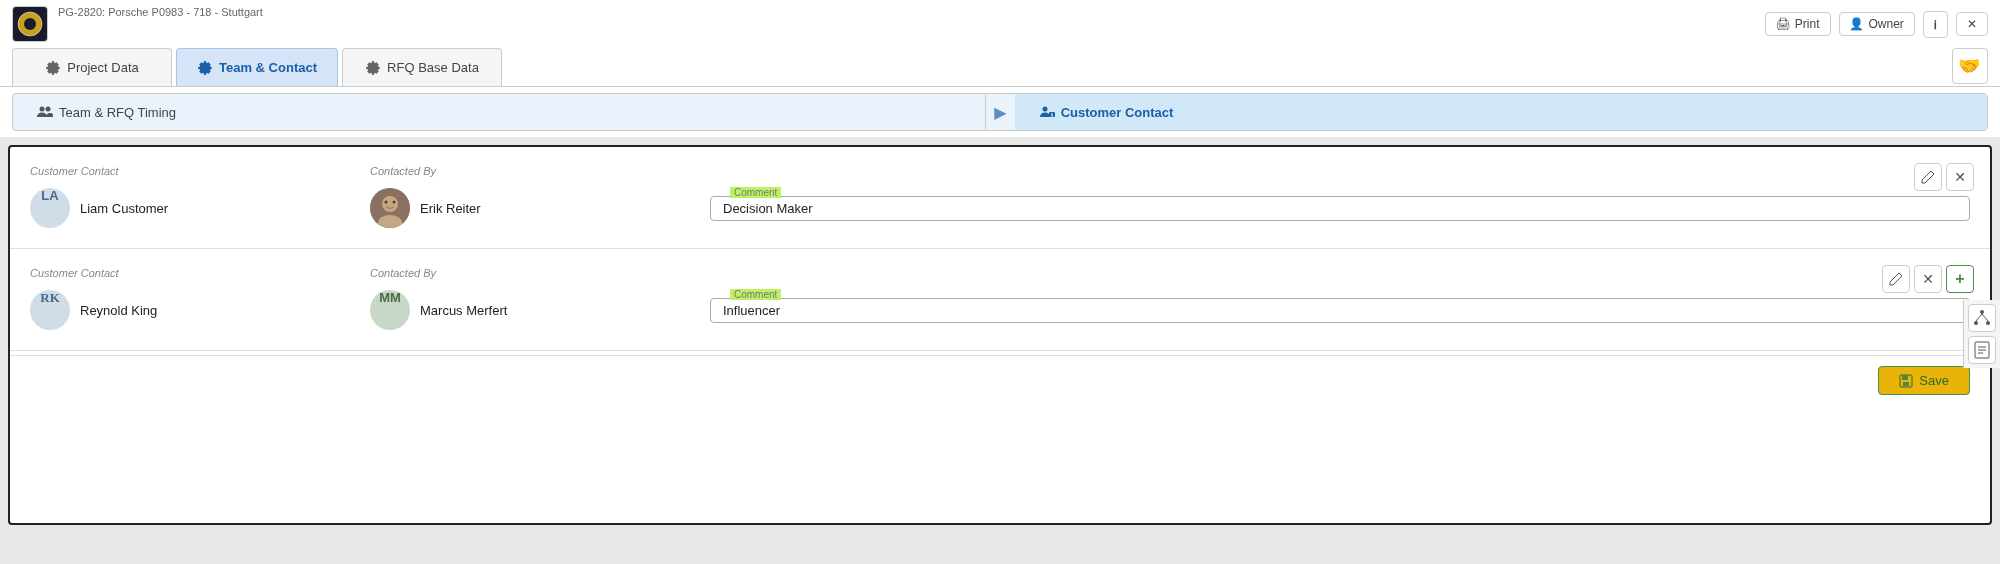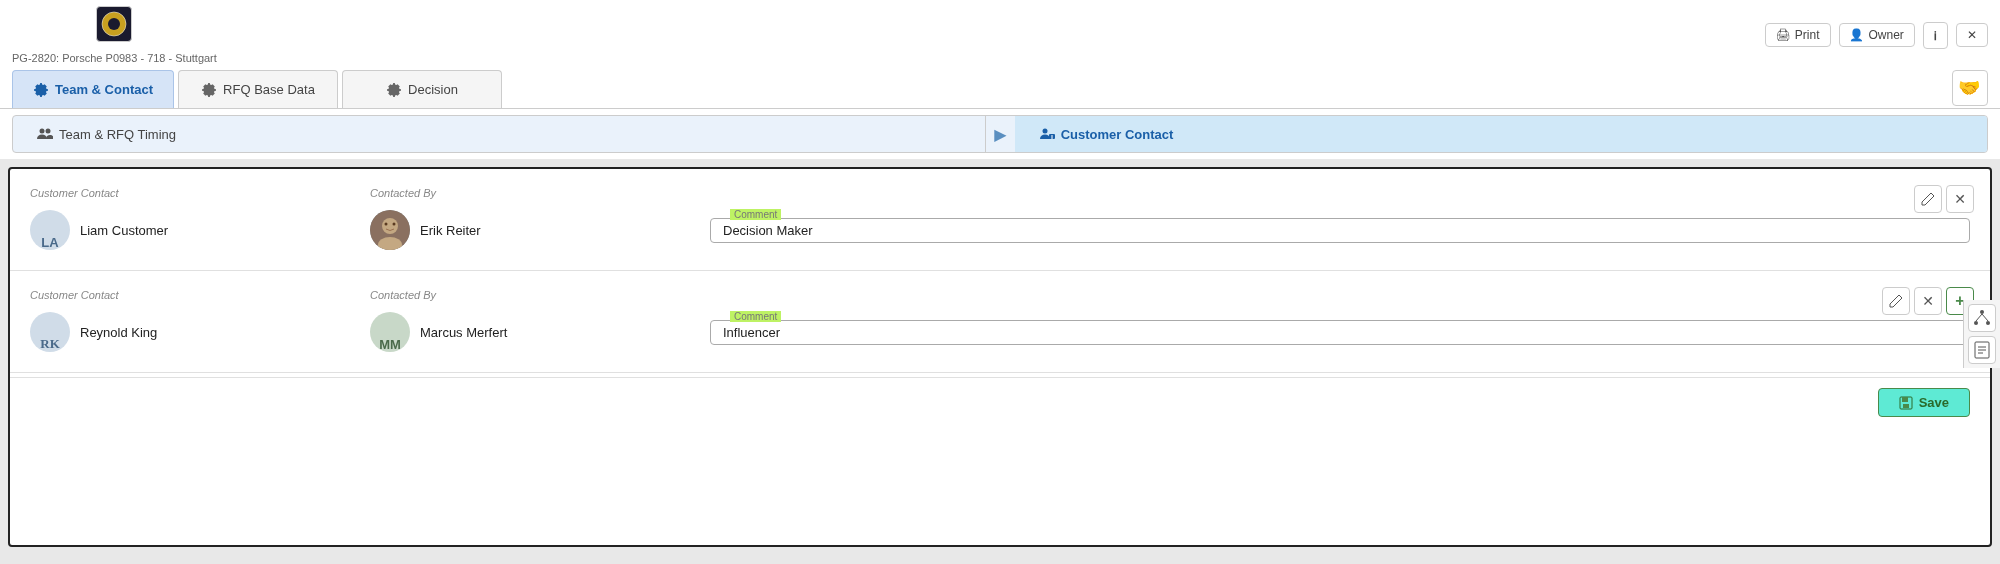--- a/index.html
+++ b/index.html
@@ -12,23 +12,22 @@
       padding: 6px 12px 0 12px;
     }
     .header-top {
       display: flex;
       align-items: center;
       justify-content: space-between;
       padding-bottom: 4px;
     }
     .header-left {
       display: flex;
-      align-items: center;
+      align-items: flex-start;
       gap: 10px;
-      flex-direction: column;
     }
     .logo-box {
       width: 36px;
       height: 36px;
       border: 1px solid #ccc;
       border-radius: 4px;
       display: flex;
       align-items: center;
       justify-content: center;
       background: #1a1a2e;
@@ -142,21 +141,21 @@
       gap: 0;
     }
     .person-cell {
       display: flex; align-items: center; gap: 10px;
       flex: 0 0 340px;
     }
     .avatar-circle {
       width: 40px; height: 40px;
       border-radius: 50%;
       background: #b0c4d8;
-      display: flex; align-items: flex-end; justify-content: center;
+      display: flex; align-items: flex-start; justify-content: center;
       font-size: 13px; font-weight: 700; color: #3a5a7a;
       flex-shrink: 0;
     }
     .avatar-photo {
       width: 40px; height: 40px;
       border-radius: 50%;
       background: #888;
       flex-shrink: 0;
       overflow: hidden;
       display: flex; align-items: center; justify-content: center;
@@ -202,27 +201,26 @@
     .footer-bar {
       display: flex;
       justify-content: flex-end;
       padding: 10px 20px;
       border-top: 1px solid #e0e0e0;
       margin-top: 4px;
     }
     .save-btn {
       display: flex; align-items: center; gap: 6px;
       padding: 6px 20px;
-      background: #5eead4;
+      background: #eab308;
       border: 1px solid #4a8a4a;
       border-radius: 4px;
       color: #2a6a2a;
       font-size: 13px;
       cursor: pointer;
-      font-weight: bold;
     }
 
     
     .gear-icon-svg { width: 16px; height: 16px; }
 
     .subtabs-container {
       padding: 6px 12px;
       background: #fff;
     }
   </style>
@@ -258,40 +256,40 @@
       <button class="header-btn">
         <span style="font-weight:bold;">ℹ</span>
       </button>
       <button class="header-btn">
         <span>✕</span>
       </button>
     </div>
   </div>
 
   <div class="tabs-row">
+    <div class="tab">
+      <svg class="gear-icon-svg" viewBox="0 0 16 16">
+          <path d="M8 5a3 3 0 100 6A3 3 0 008 5zm0 1.5a1.5 1.5 0 110 3 1.5 1.5 0 010-3z" fill="#666"></path>
+          <path d="M7.2 1l-.3 1.5a5.5 5.5 0 00-1.2.5L4.4 2.2 2.2 4.4l.8 1.3a5.5 5.5 0 00-.5 1.2L1 7.2v1.6l1.5.3c.1.4.3.8.5 1.2l-.8 1.3 2.2 2.2 1.3-.8c.4.2.8.4 1.2.5l.3 1.5h1.6l.3-1.5c.4-.1.8-.3 1.2-.5l1.3.8 2.2-2.2-.8-1.3c.2-.4.4-.8.5-1.2l1.5-.3V7.2l-1.5-.3a5.5 5.5 0 00-.5-1.2l.8-1.3-2.2-2.2-1.3.8a5.5 5.5 0 00-1.2-.5L8.8 1z" fill="#666"></path>
+        </svg>
+      <span>Project Data</span>
+    </div>
     <div class="tab active">
       <svg class="gear-icon-svg" viewBox="0 0 16 16">
           <path d="M8 5a3 3 0 100 6A3 3 0 008 5zm0 1.5a1.5 1.5 0 110 3 1.5 1.5 0 010-3z" fill="#1a5fa8"></path>
           <path d="M7.2 1l-.3 1.5a5.5 5.5 0 00-1.2.5L4.4 2.2 2.2 4.4l.8 1.3a5.5 5.5 0 00-.5 1.2L1 7.2v1.6l1.5.3c.1.4.3.8.5 1.2l-.8 1.3 2.2 2.2 1.3-.8c.4.2.8.4 1.2.5l.3 1.5h1.6l.3-1.5c.4-.1.8-.3 1.2-.5l1.3.8 2.2-2.2-.8-1.3c.2-.4.4-.8.5-1.2l1.5-.3V7.2l-1.5-.3a5.5 5.5 0 00-.5-1.2l.8-1.3-2.2-2.2-1.3.8a5.5 5.5 0 00-1.2-.5L8.8 1z" fill="#1a5fa8"></path>
         </svg>
       <span>Team &amp; Contact</span>
     </div>
     <div class="tab">
       <svg class="gear-icon-svg" viewBox="0 0 16 16">
           <path d="M8 5a3 3 0 100 6A3 3 0 008 5zm0 1.5a1.5 1.5 0 110 3 1.5 1.5 0 010-3z" fill="#666"></path>
           <path d="M7.2 1l-.3 1.5a5.5 5.5 0 00-1.2.5L4.4 2.2 2.2 4.4l.8 1.3a5.5 5.5 0 00-.5 1.2L1 7.2v1.6l1.5.3c.1.4.3.8.5 1.2l-.8 1.3 2.2 2.2 1.3-.8c.4.2.8.4 1.2.5l.3 1.5h1.6l.3-1.5c.4-.1.8-.3 1.2-.5l1.3.8 2.2-2.2-.8-1.3c.2-.4.4-.8.5-1.2l1.5-.3V7.2l-1.5-.3a5.5 5.5 0 00-.5-1.2l.8-1.3-2.2-2.2-1.3.8a5.5 5.5 0 00-1.2-.5L8.8 1z" fill="#666"></path>
         </svg>
       <span>RFQ Base Data</span>
-    </div>
-    <div class="tab">
-      <svg class="gear-icon-svg" viewBox="0 0 16 16">
-          <path d="M8 5a3 3 0 100 6A3 3 0 008 5zm0 1.5a1.5 1.5 0 110 3 1.5 1.5 0 010-3z" fill="#666"></path>
-          <path d="M7.2 1l-.3 1.5a5.5 5.5 0 00-1.2.5L4.4 2.2 2.2 4.4l.8 1.3a5.5 5.5 0 00-.5 1.2L1 7.2v1.6l1.5.3c.1.4.3.8.5 1.2l-.8 1.3 2.2 2.2 1.3-.8c.4.2.8.4 1.2.5l.3 1.5h1.6l.3-1.5c.4-.1.8-.3 1.2-.5l1.3.8 2.2-2.2-.8-1.3c.2-.4.4-.8.5-1.2l1.5-.3V7.2l-1.5-.3a5.5 5.5 0 00-.5-1.2l.8-1.3-2.2-2.2-1.3.8a5.5 5.5 0 00-1.2-.5L8.8 1z" fill="#666"></path>
-        </svg>
-      <span>Decision</span>
     </div>
 
     <div style="margin-left: auto; display: flex; align-items: flex-end; padding-bottom: 2px;">
       <div class="action-btn" style="width:36px;height:36px;font-size:18px;">🤝</div>
     </div>
   </div>
 </div>
 
 <div class="subtabs-container">
   <div class="subtabs-row">

